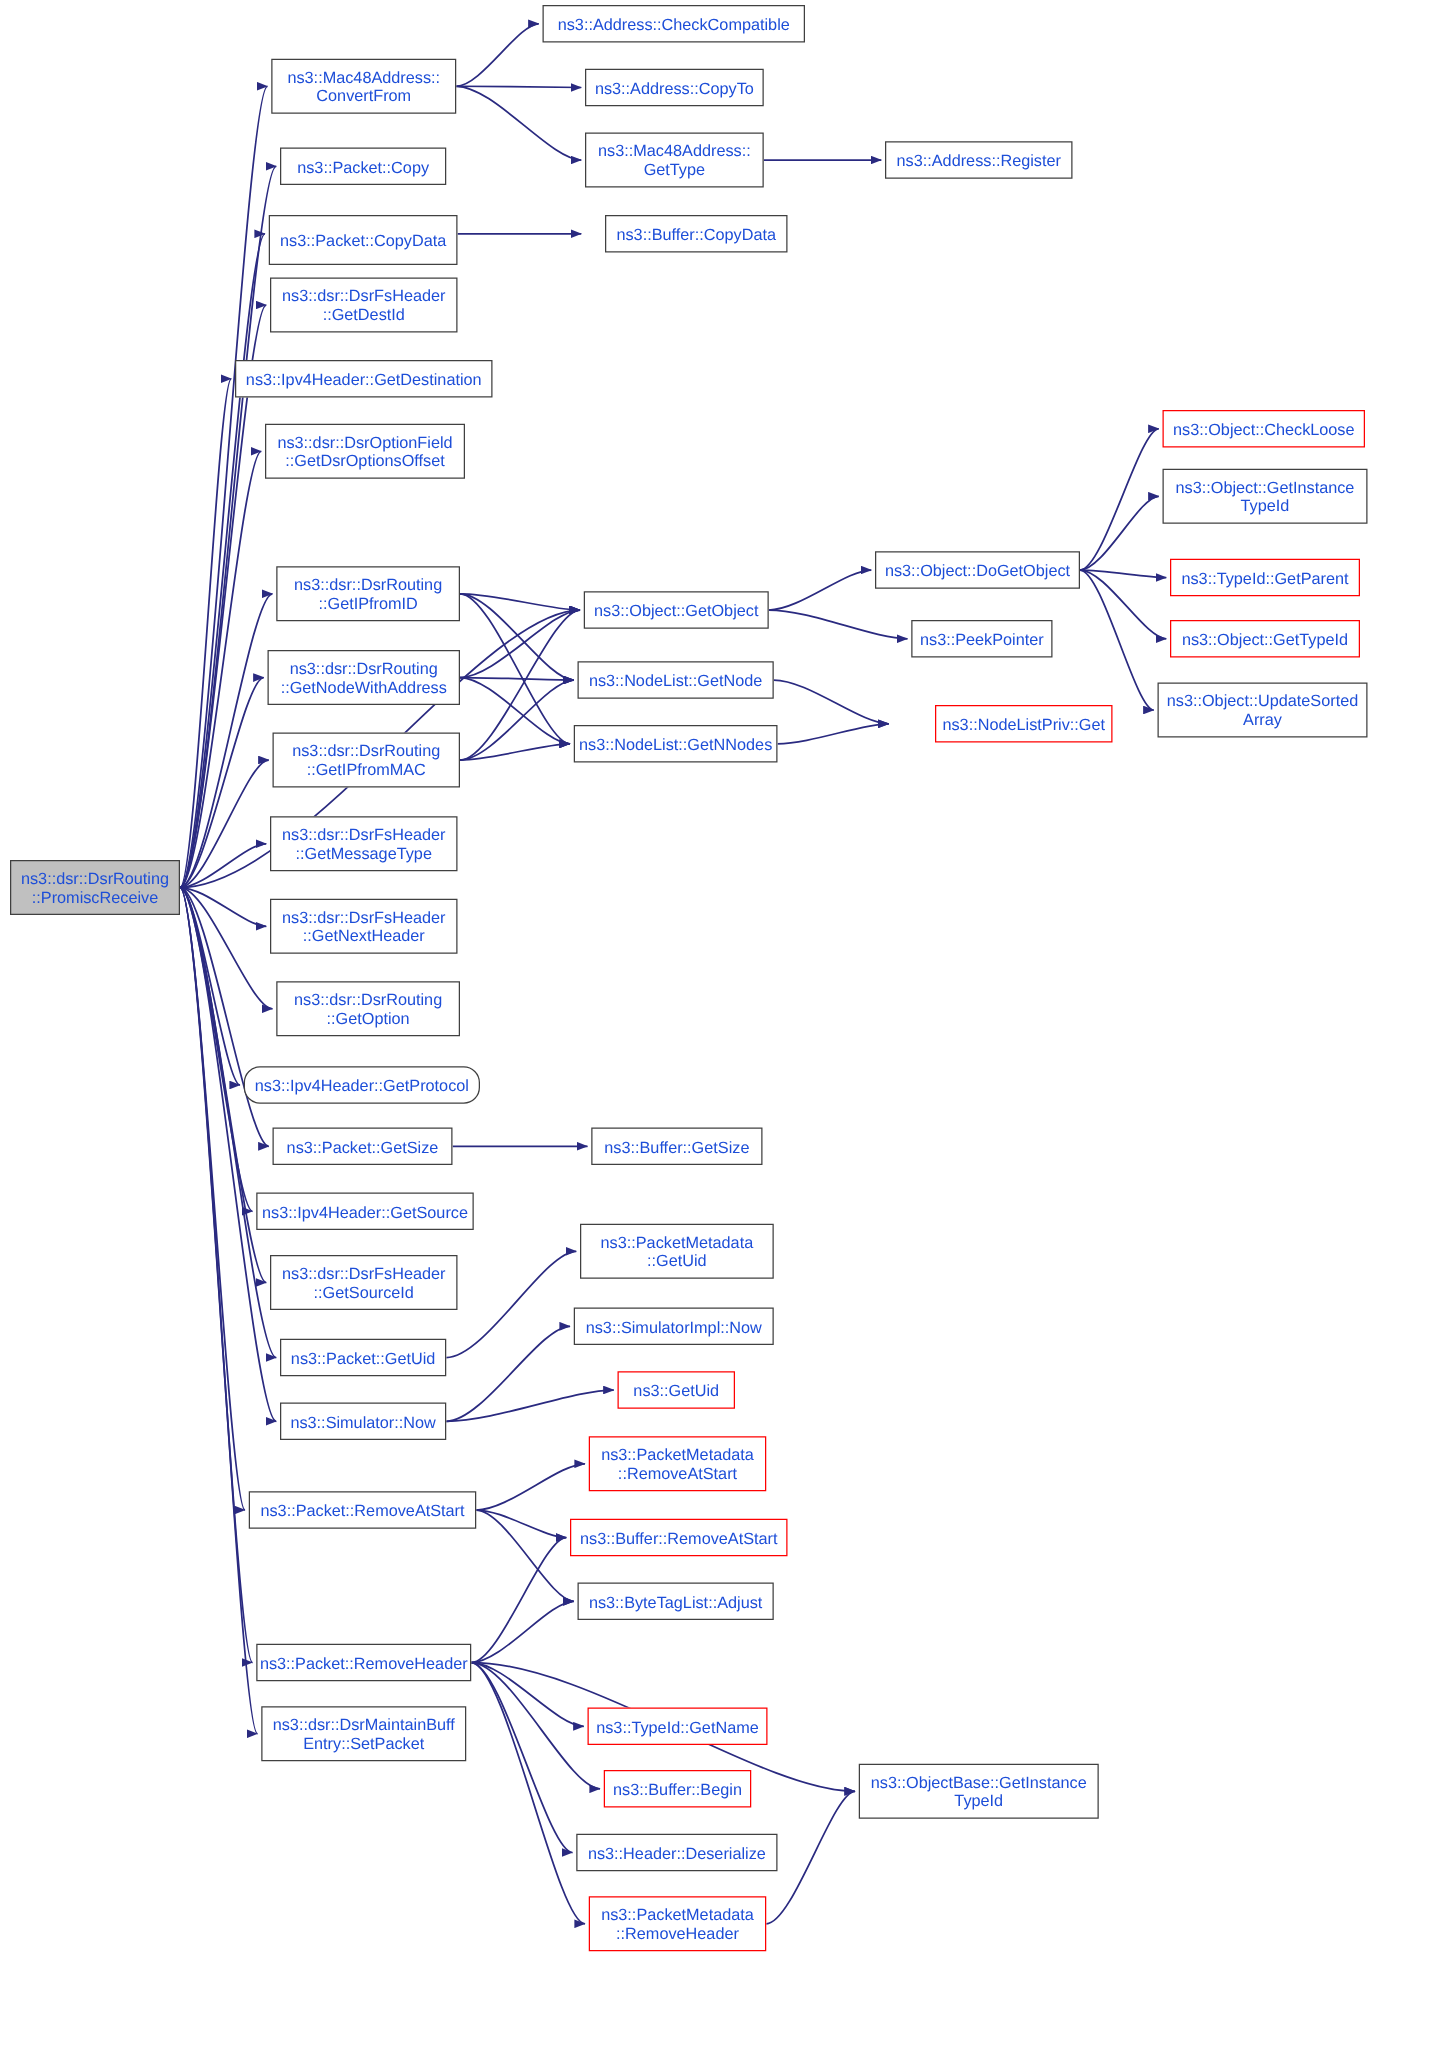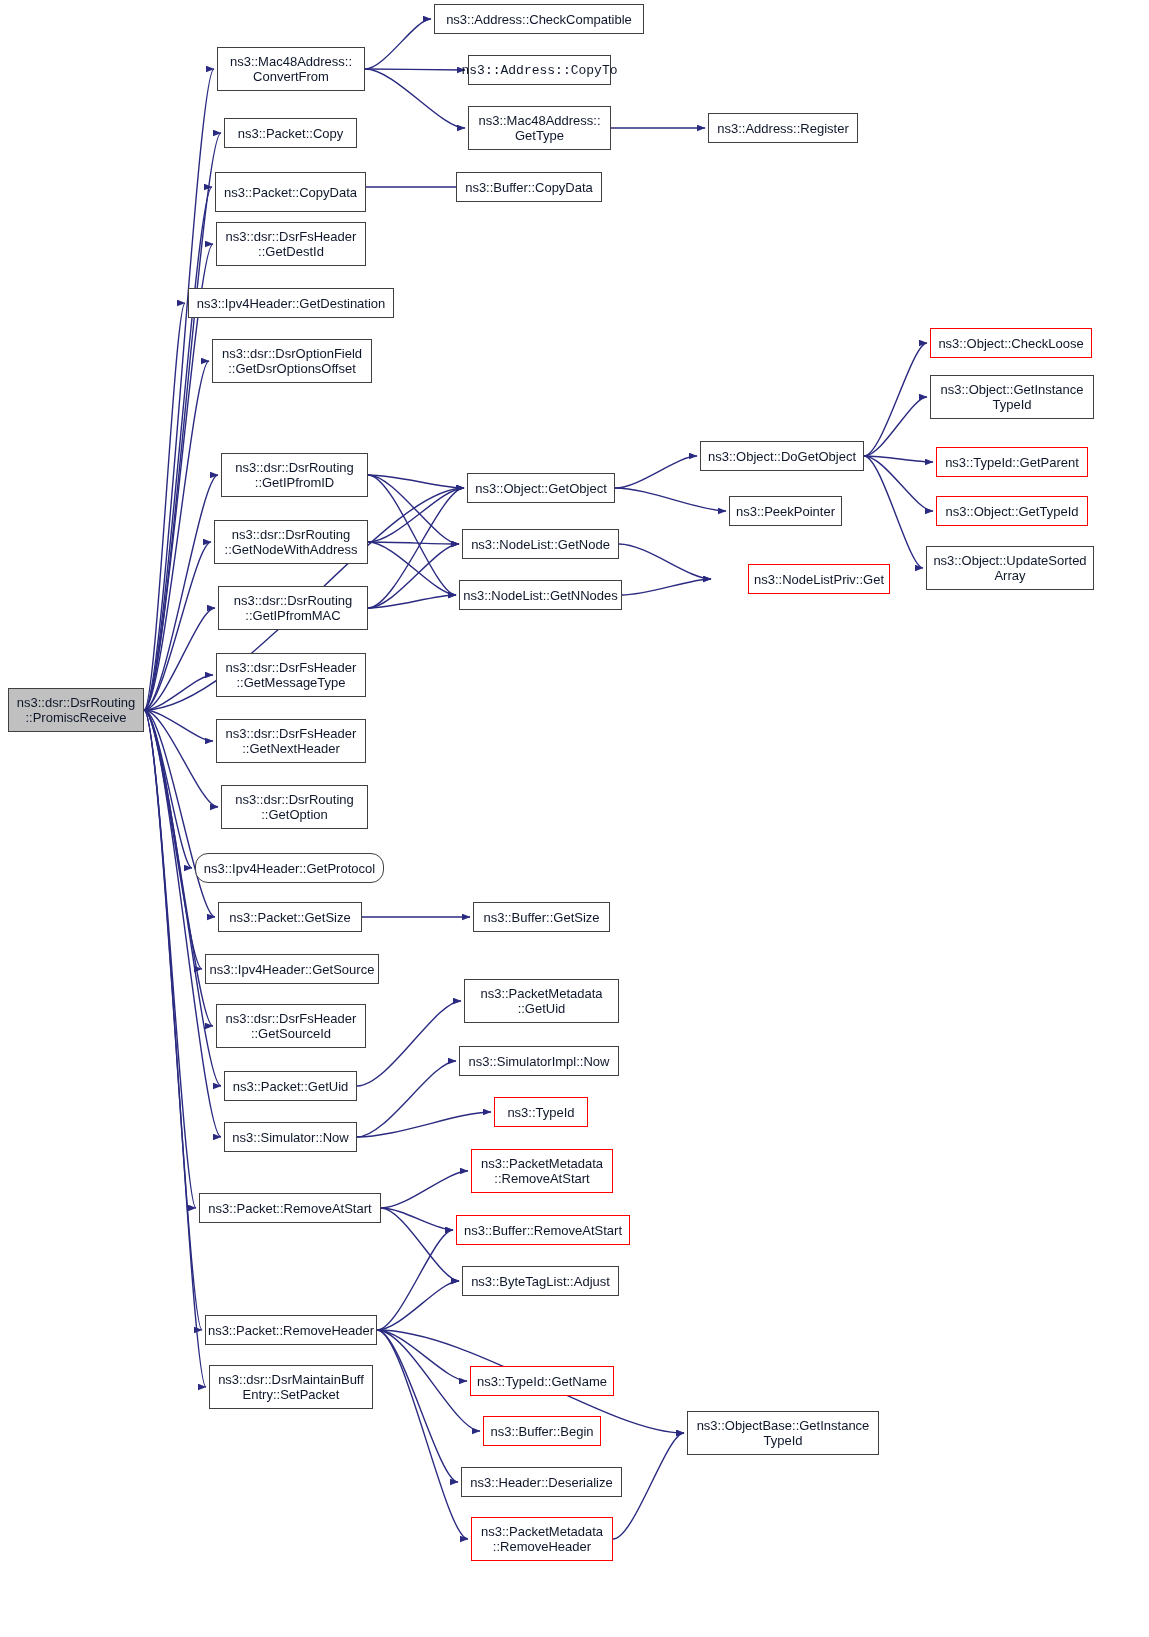--- a/index.html
+++ b/index.html
@@ -25,21 +25,21 @@
   }
   .node {
     position: absolute;
     box-sizing: border-box;
     display: flex;
     align-items: center;
     justify-content: center;
     text-align: center;
     background: #ffffff;
     border: 1px solid #404040;
-    color: #0f172a;
+    color: #1d4ed8;
     font-size: 13px;
     line-height: 15px;
     letter-spacing: 0px;
     white-space: pre-line;
     padding: 0 3px;
   }
   .node.red {
     border-color: #ff0000;
   }
   .node.root {
@@ -119,27 +119,27 @@
         <path d="M 377,1330 C 469.8675,1330 608.0174999999999,1433 684,1433" marker-end="url(#arrow)"></path>
         <path d="M 613,1539 C 634.4775,1539 666.4275,1433 684,1433" marker-end="url(#arrow)"></path>
       </g>
   </svg>
   <div id="nodes-layer">
       <div class="node root" style="left: 8px; top: 688px; width: 136px; height: 44px;"><span>ns3::dsr::DsrRouting
 ::PromiscReceive</span></div>
       <div class="node" style="left: 217px; top: 47px; width: 148px; height: 44px;"><span>ns3::Mac48Address::
 ConvertFrom</span></div>
       <div class="node" style="left: 434px; top: 4px; width: 210px; height: 30px;"><span>ns3::Address::CheckCompatible</span></div>
-      <div class="node" style="left: 468px; top: 55px; width: 143px; height: 30px; font-family: Liberation Mono, monospace;"><span>ns3::Address::CopyTo</span></div>
+      <div class="node" style="left: 468px; top: 55px; width: 143px; height: 30px;"><span>ns3::Address::CopyTo</span></div>
       <div class="node" style="left: 468px; top: 106px; width: 143px; height: 44px;"><span>ns3::Mac48Address::
 GetType</span></div>
       <div class="node" style="left: 708px; top: 113px; width: 150px; height: 30px;"><span>ns3::Address::Register</span></div>
       <div class="node" style="left: 224px; top: 118px; width: 133px; height: 30px;"><span>ns3::Packet::Copy</span></div>
       <div class="node" style="left: 215px; top: 172px; width: 151px; height: 40px;"><span>ns3::Packet::CopyData</span></div>
-      <div class="node" style="left: 456px; top: 172px; width: 146px; height: 30px; align-items: center;"><span>ns3::Buffer::CopyData</span></div>
+      <div class="node" style="left: 484px; top: 172px; width: 146px; height: 30px; align-items: center;"><span>ns3::Buffer::CopyData</span></div>
       <div class="node" style="left: 216px; top: 222px; width: 150px; height: 44px;"><span>ns3::dsr::DsrFsHeader
 ::GetDestId</span></div>
       <div class="node" style="left: 188px; top: 288px; width: 206px; height: 30px;"><span>ns3::Ipv4Header::GetDestination</span></div>
       <div class="node" style="left: 212px; top: 339px; width: 160px; height: 44px;"><span>ns3::dsr::DsrOptionField
 ::GetDsrOptionsOffset</span></div>
       <div class="node" style="left: 221px; top: 453px; width: 147px; height: 44px;"><span>ns3::dsr::DsrRouting
 ::GetIPfromID</span></div>
       <div class="node" style="left: 214px; top: 520px; width: 154px; height: 44px;"><span>ns3::dsr::DsrRouting
 ::GetNodeWithAddress</span></div>
       <div class="node" style="left: 218px; top: 586px; width: 150px; height: 44px;"><span>ns3::dsr::DsrRouting
@@ -166,21 +166,21 @@
       <div class="node" style="left: 195px; top: 853px; width: 189px; height: 30px; border-radius: 13px;"><span>ns3::Ipv4Header::GetProtocol</span></div>
       <div class="node" style="left: 218px; top: 902px; width: 144px; height: 30px;"><span>ns3::Packet::GetSize</span></div>
       <div class="node" style="left: 473px; top: 902px; width: 137px; height: 30px;"><span>ns3::Buffer::GetSize</span></div>
       <div class="node" style="left: 205px; top: 954px; width: 174px; height: 30px;"><span>ns3::Ipv4Header::GetSource</span></div>
       <div class="node" style="left: 216px; top: 1004px; width: 150px; height: 44px;"><span>ns3::dsr::DsrFsHeader
 ::GetSourceId</span></div>
       <div class="node" style="left: 464px; top: 979px; width: 155px; height: 44px;"><span>ns3::PacketMetadata
 ::GetUid</span></div>
       <div class="node" style="left: 459px; top: 1046px; width: 160px; height: 30px;"><span>ns3::SimulatorImpl::Now</span></div>
       <div class="node" style="left: 224px; top: 1071px; width: 133px; height: 30px;"><span>ns3::Packet::GetUid</span></div>
-      <div class="node red" style="left: 494px; top: 1097px; width: 94px; height: 30px;"><span>ns3::TypeId</span></div>
+      <div class="node red" style="left: 494px; top: 1097px; width: 94px; height: 30px;"><span>ns3::GetUid</span></div>
       <div class="node" style="left: 224px; top: 1122px; width: 133px; height: 30px;"><span>ns3::Simulator::Now</span></div>
       <div class="node red" style="left: 471px; top: 1149px; width: 142px; height: 44px;"><span>ns3::PacketMetadata
 ::RemoveAtStart</span></div>
       <div class="node" style="left: 199px; top: 1193px; width: 182px; height: 30px;"><span>ns3::Packet::RemoveAtStart</span></div>
       <div class="node red" style="left: 456px; top: 1215px; width: 174px; height: 30px;"><span>ns3::Buffer::RemoveAtStart</span></div>
       <div class="node" style="left: 462px; top: 1266px; width: 157px; height: 30px;"><span>ns3::ByteTagList::Adjust</span></div>
       <div class="node" style="left: 205px; top: 1315px; width: 172px; height: 30px;"><span>ns3::Packet::RemoveHeader</span></div>
       <div class="node" style="left: 209px; top: 1365px; width: 164px; height: 44px;"><span>ns3::dsr::DsrMaintainBuff
 Entry::SetPacket</span></div>
       <div class="node red" style="left: 470px; top: 1366px; width: 144px; height: 30px;"><span>ns3::TypeId::GetName</span></div>

